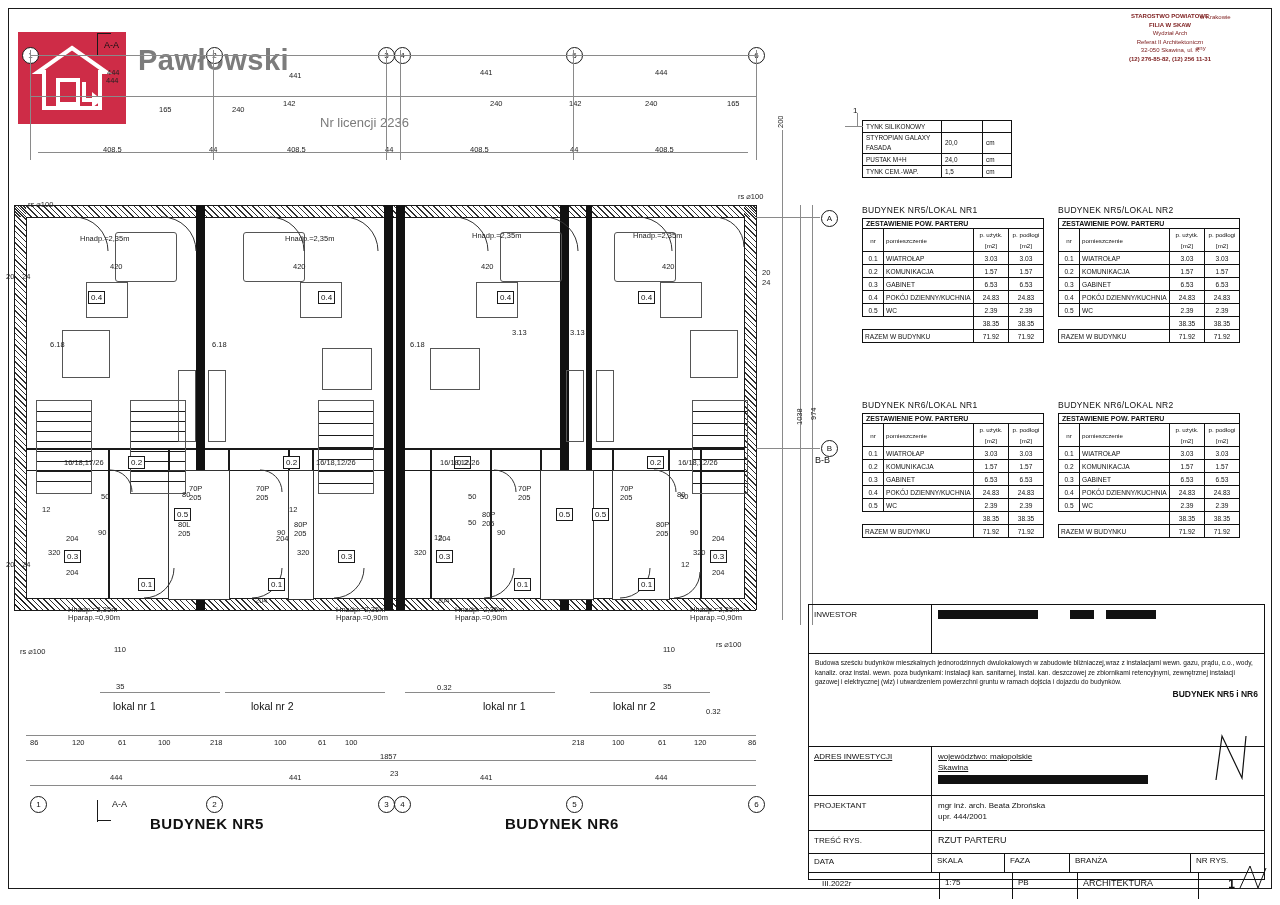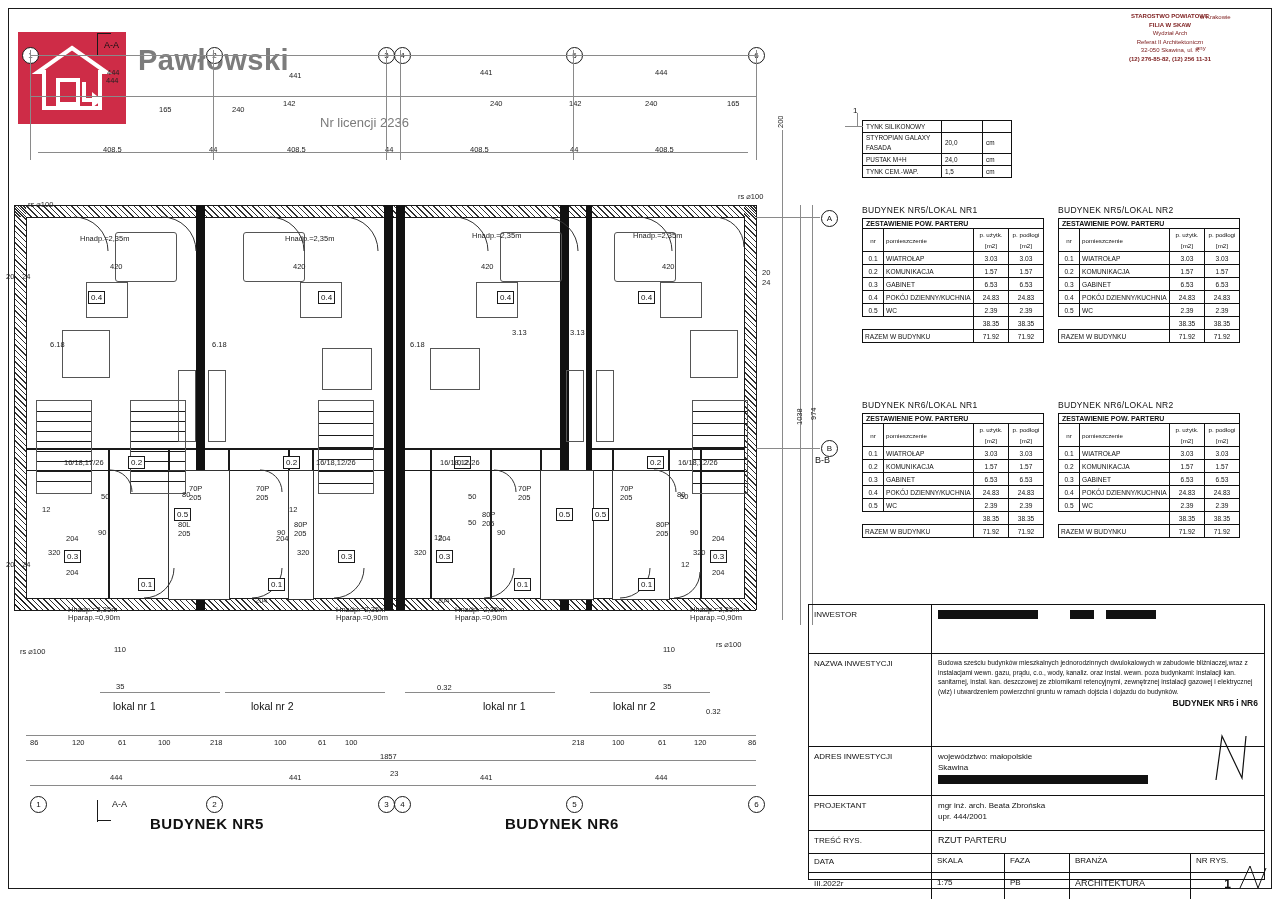--- a/index.html
+++ b/index.html
@@ -43,21 +43,21 @@
   .zcap{font-size:7px;font-weight:bold;padding:1px 3px;border:.7px solid #111;border-bottom:none;}
 
   
   .spec{position:absolute;left:862px;top:120px;width:150px;font-size:6.4px;}
   .spec table{border-collapse:collapse;width:100%;}
   .spec td{border:.7px solid #111;height:11px;padding:0 3px;line-height:10px;}
 
   
   .info{position:absolute;left:808px;top:604px;width:455px;height:274px;border:1px solid #111;font-size:8px;}
   .info .row{display:flex;border-bottom:1px solid #111;}
-  .info .row:last-child{border-bottom:none;}
+  .info .row:last-child{border-bottom:none;margin-left:8px;}
   .info .c1{width:112px;border-right:1px solid #111;padding:4px 5px;line-height:11px;}
   .info .c2{flex:1;padding:4px 6px;line-height:11px;}
   .redact{display:inline-block;background:#111;height:9px;vertical-align:middle;}
 
   .bld-name{position:absolute;font-size:15px;font-weight:bold;letter-spacing:.5px;}
   .lokal{position:absolute;font-size:10.5px;}
   .stamp{position:absolute;right:10px;top:12px;width:200px;text-align:center;
          font-size:6px;color:#7b1a1a;line-height:8.5px;}
   .stamp .b{font-weight:bold;}
 </style>
@@ -701,27 +701,26 @@
   <div class="info">
     <div class="row" style="height:48px;">
       <div class="c1">INWESTOR</div>
       <div class="c2">
         <span class="redact" style="width:100px;"></span>
         <span class="redact" style="width:24px;margin-left:30px;"></span>
         <span class="redact" style="width:50px;margin-left:10px;"></span>
       </div>
     </div>
     <div class="row" style="height:92px;">
-      <div class="c1">NAZWA INWESTYCJI</div>
       <div class="c2" style="font-size:6.6px;line-height:9.5px;">
         <span>Budowa sześciu budynków mieszkalnych jednorodzinnych dwulokalowych w zabudowie bliźniaczej,wraz z instalacjami wewn. gazu, prądu, c.o., wody, kanaliz. oraz instal. wewn. poza budynkami: instalacji kan. sanitarnej, instal. kan. deszczowej ze zbiornikami retencyjnymi, zewnętrznej instalacji gazowej i elektrycznej (wlz) i utwardzeniem powierzchni gruntu w ramach dojścia i dojazdu do budynków.</span>
         <div style="text-align:right;font-weight:bold;font-size:8.5px;margin-top:3px;">BUDYNEK NR5 i NR6</div>
       </div>
     </div>
-    <div class="row" style="height:48px;">
+    <div class="row" style="height:48px;text-decoration:underline;">
       <div class="c1">ADRES INWESTYCJI</div>
       <div class="c2">
         <div>województwo: małopolskie</div>
         <div>Skawina</div>
         <div><span class="redact" style="width:210px;margin-top:2px;"></span></div>
       </div>
     </div>
     <div class="row" style="height:34px;">
       <div class="c1">PROJEKTANT</div>
       <div class="c2">

